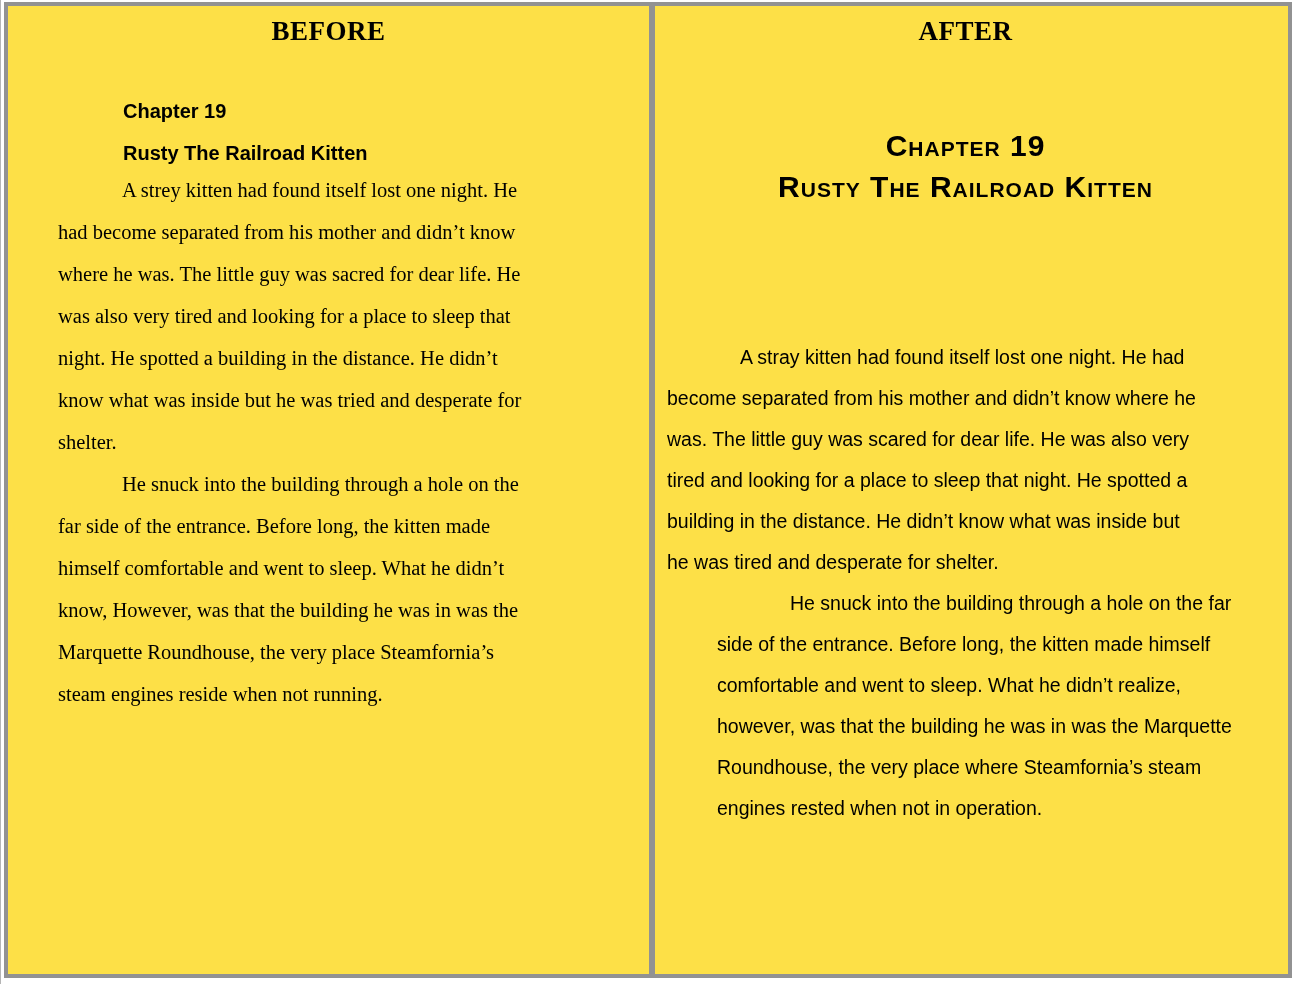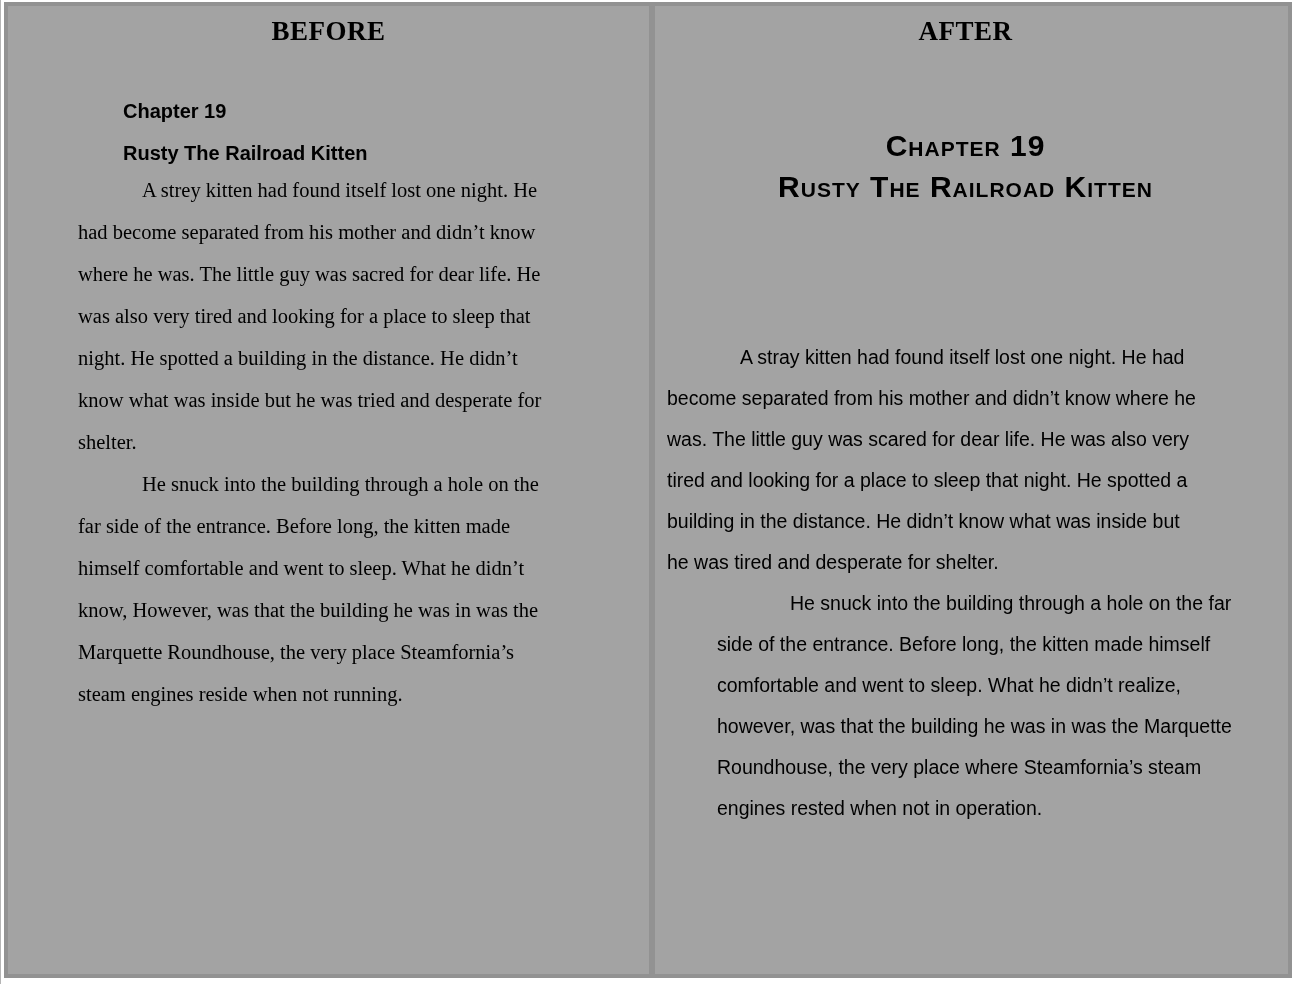--- a/index.html
+++ b/index.html
@@ -14,21 +14,21 @@
   .page-edge-left {
     position: absolute; left: 0; top: 0; bottom: 0; width: 1px;
     background: #b5b5b5;
   }
   .frame {
     position: absolute;
     left: 4px; top: 2px;
     width: 1288px; height: 976px;
     border: 4px solid #929292;
     box-sizing: border-box;
-    background: #a3a3a3;
+    background: #fde047;
   }
   .divider {
     position: absolute;
     top: 0; bottom: 0;
     left: 641px;
     width: 6px;
     background: #929292;
   }
   .panel { position: absolute; top: 0; height: 100%; }
   .panel-before { left: 0; width: 641px; }
@@ -56,21 +56,21 @@
     margin: 19px 0 0 115px;
     font-family: "Liberation Sans", "DejaVu Sans", sans-serif;
     font-weight: 700;
     font-size: 20px;
     line-height: 23px;
   }
   .body-before {
     font-family: "Liberation Serif", "DejaVu Serif", serif;
     font-size: 20.5px;
     line-height: 42px;
-    margin: 4px 0 0 70px;
+    margin: 4px 0 0 50px;
     text-indent: 64px;
     white-space: pre;
   }
   .body-before + .body-before { margin-top: 0; }
 
   
   .chap-heading {
     text-align: center;
     font-family: "Liberation Sans", "DejaVu Sans", sans-serif;
     font-weight: 700;

